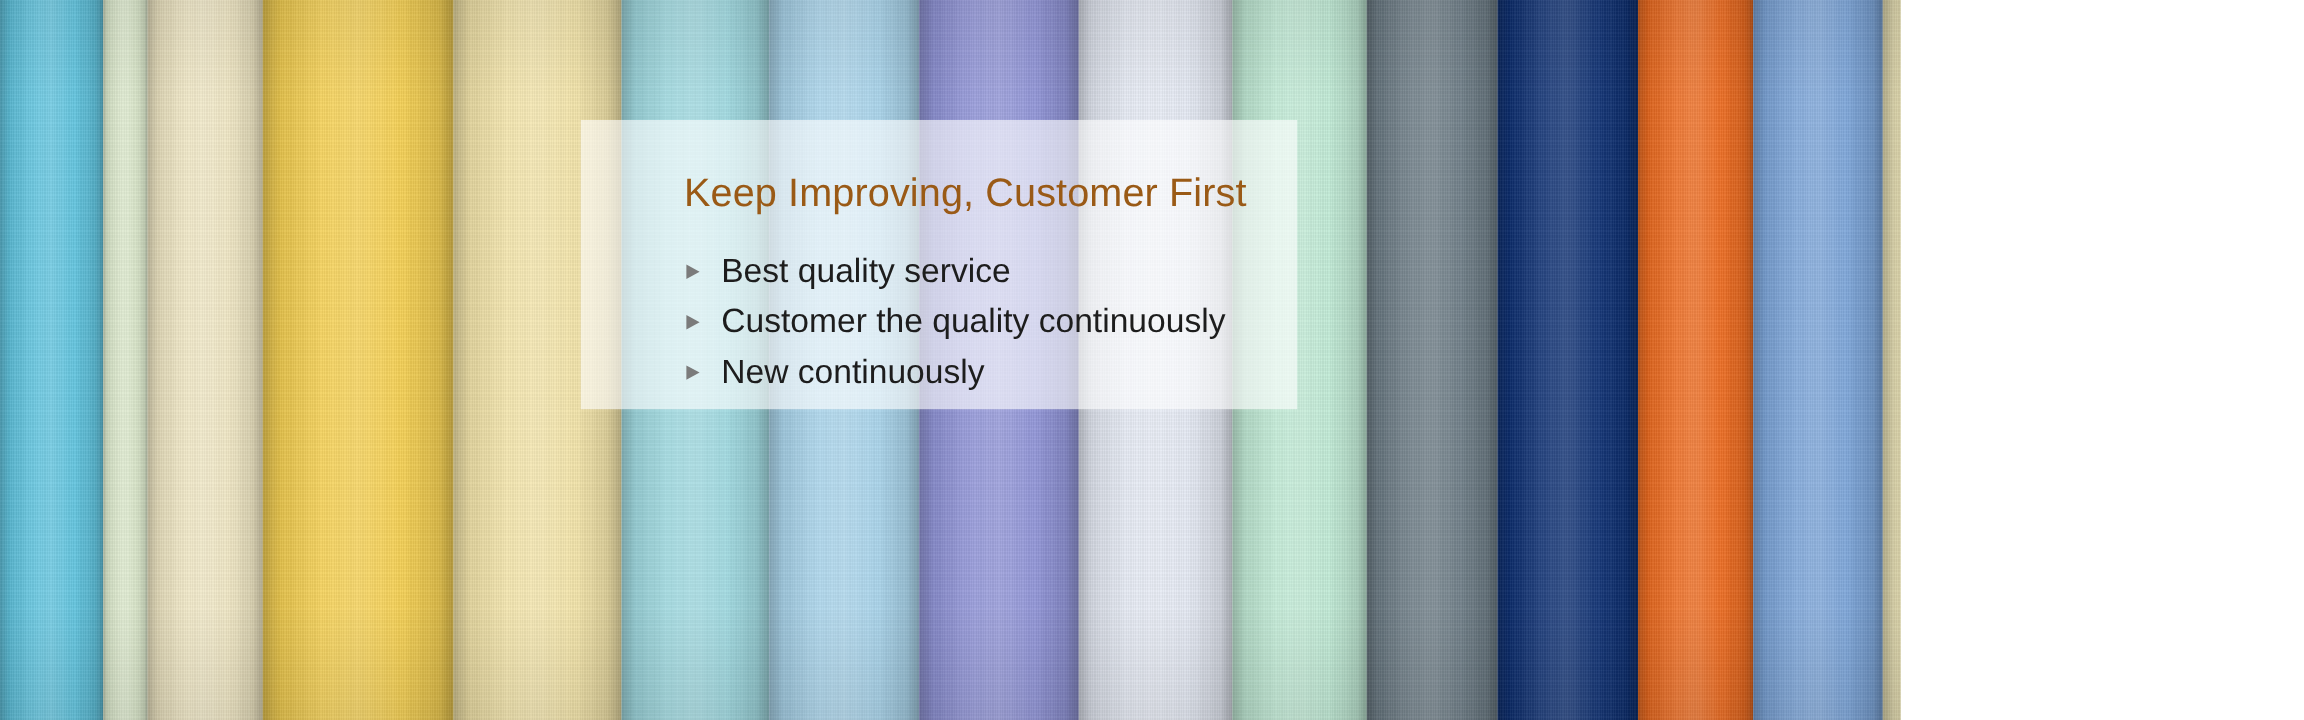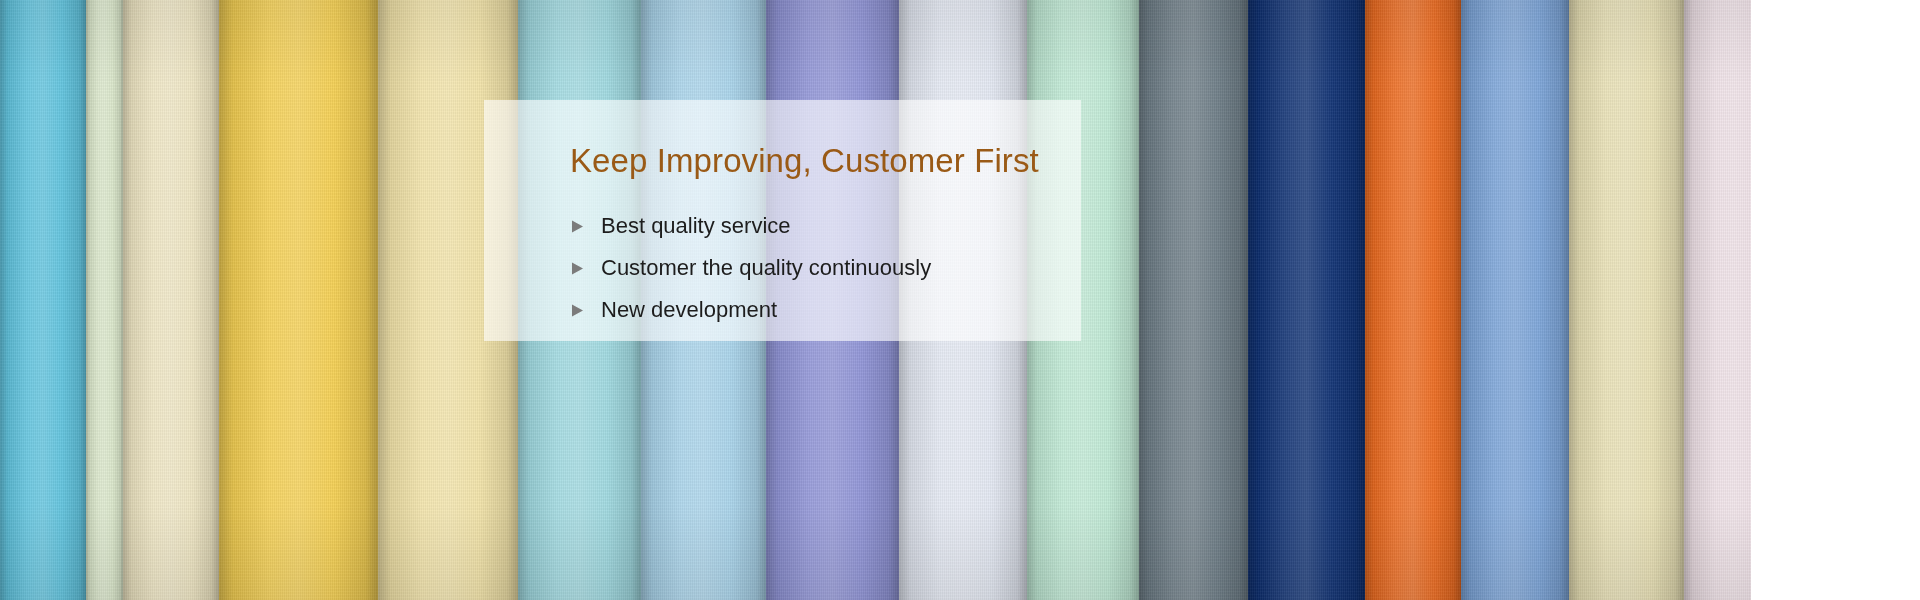--- a/index.html
+++ b/index.html
@@ -7,21 +7,21 @@
     margin: 0;
     padding: 0;
     background: #ffffff;
   }
   body {
     font-family: "Liberation Sans", sans-serif;
   }
 
   .banner {
     position: relative;
-    width: 1751px;
+    width: 1584px;
     height: 600px;
     overflow: hidden;
   }
 
   
   .fabric-stage {
     position: absolute;
     inset: 0;
     display: flex;
     flex-direction: row;
@@ -120,21 +120,21 @@
     width: 15px;
     height: 15px;
     margin-right: 16px;
     position: relative;
     top: 0px;
   }
   .bullet-marker svg { display: block; }
   .caption-item-label {
     font-family: "Liberation Sans", sans-serif;
     font-weight: 400;
-    font-size: 22px;
+    font-size: 28px;
     line-height: 24px;
     color: #1d1d1d;
     white-space: nowrap;
   }
 </style>
 </head>
 <body>
 
 <div class="banner">
 
@@ -183,18 +183,18 @@
         </span>
         <span class="caption-item-label">Customer the quality continuously</span>
       </li>
 
       <li class="caption-item">
         <span class="bullet-marker">
           <svg width="15" height="15" viewBox="0 0 15 15" aria-hidden="true">
             <polygon points="2,1.5 13,7.5 2,13.5" fill="#7b7b7b"></polygon>
           </svg>
         </span>
-        <span class="caption-item-label">New development</span>
+        <span class="caption-item-label">New continuously</span>
       </li>
 
     </ul>
   </div>
 </div>
 
 </body></html>

